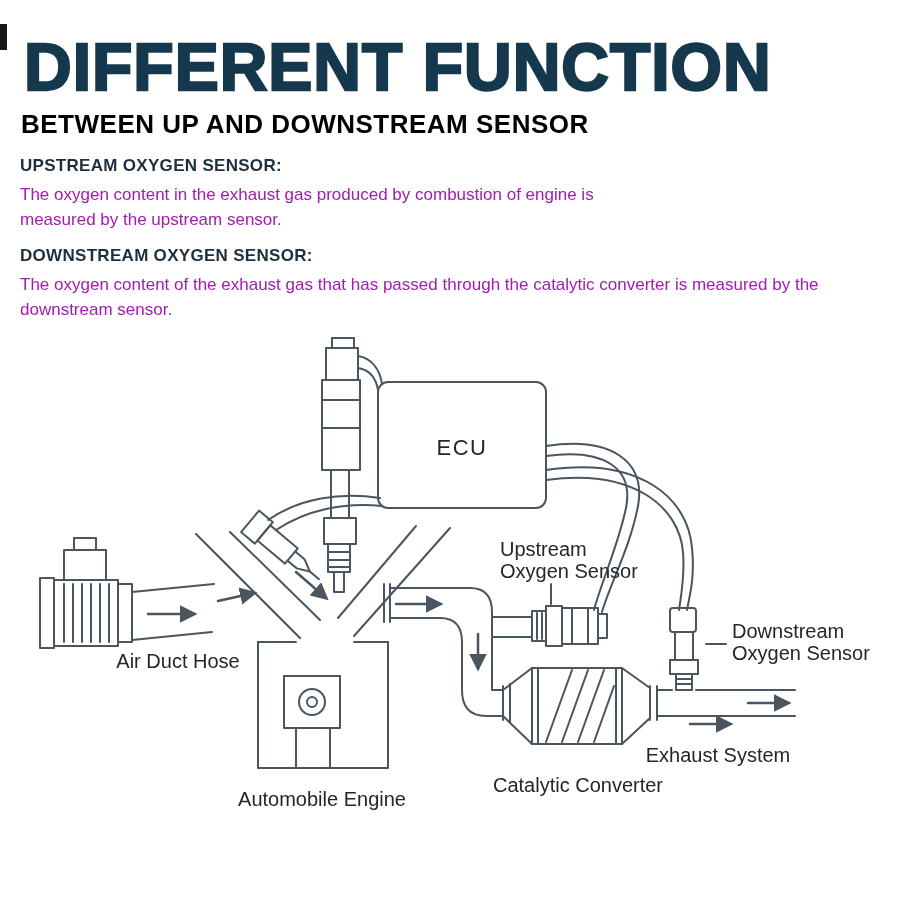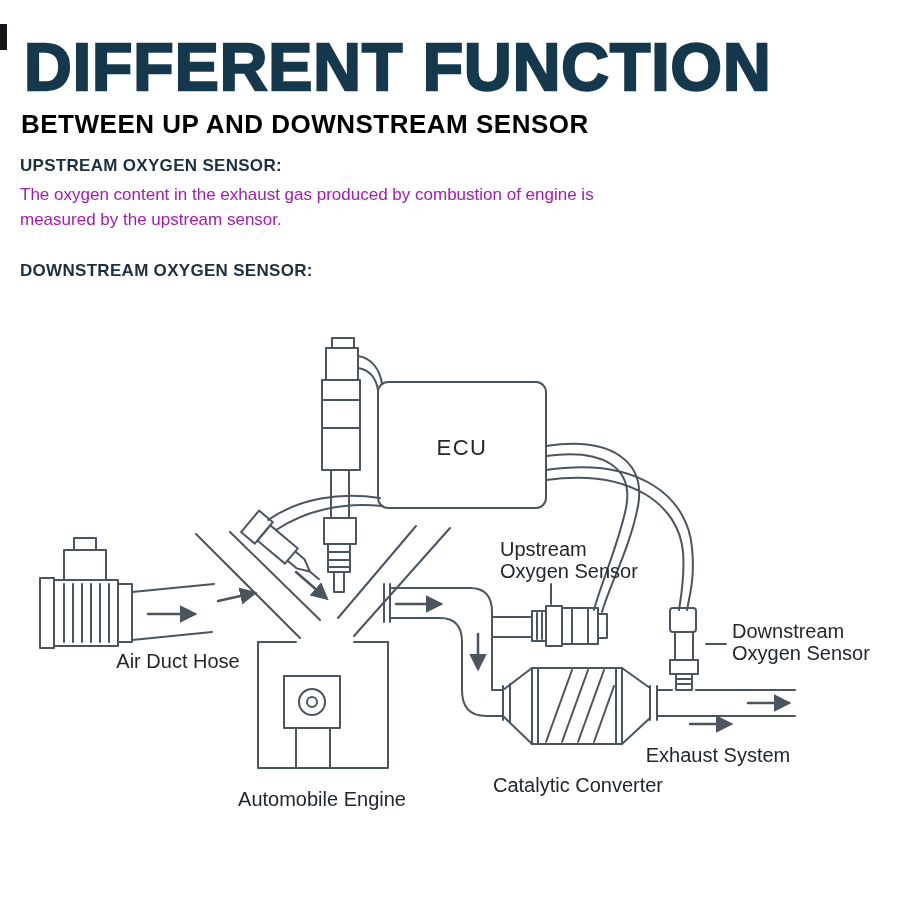--- a/index.html
+++ b/index.html
@@ -18,21 +18,21 @@
   }
   .sections{position:absolute;left:20px;top:156px;width:870px;}
   .sec-heading{
     margin:0;font-size:17px;font-weight:bold;color:#1d2f3c;letter-spacing:.3px;
   }
   .sec-body{
     margin:7px 0 0 0;font-size:17px;color:#a21caf;line-height:1.45;
   }
   .sec-body.w1{max-width:600px;}
   .sec-body.w2{max-width:850px;}
-  .section + .section{margin-top:29px;}
+  .section + .section{margin-top:14px;}
   .diagram{position:absolute;left:0;top:330px;width:900px;height:570px;}
   svg text{font-family:"Liberation Sans", sans-serif;fill:#22272c;}
   .dlabel{font-size:20px;}
   .ecu-label{font-size:22px;letter-spacing:1.5px;}
 </style>
 </head>
 <body>
 
 <div class="edge-mark"></div>
 
@@ -41,20 +41,21 @@
   <div class="subtitle">BETWEEN UP AND DOWNSTREAM SENSOR</div>
 </div>
 
 <div class="sections">
   <div class="section">
     <h2 class="sec-heading">UPSTREAM OXYGEN SENSOR:</h2>
     <p class="sec-body w1">The oxygen content in the exhaust gas produced by combustion of engine is measured by the upstream sensor.</p>
   </div>
   <div class="section">
     <h2 class="sec-heading">DOWNSTREAM OXYGEN SENSOR:</h2>
+    <p class="sec-body w2">The oxygen content of the exhaust gas that has passed through the catalytic converter is measured by the downstream sensor.</p>
   </div>
 </div>
 
 <svg class="diagram" viewBox="0 330 900 570" xmlns="http://www.w3.org/2000/svg">
   <defs>
     <marker id="ah" viewBox="0 0 10 10" refX="8" refY="5" markerWidth="7" markerHeight="7" orient="auto-start-reverse">
       <path d="M0,0 L10,5 L0,10 z" fill="#4b555f"></path>
     </marker>
   </defs>
 

